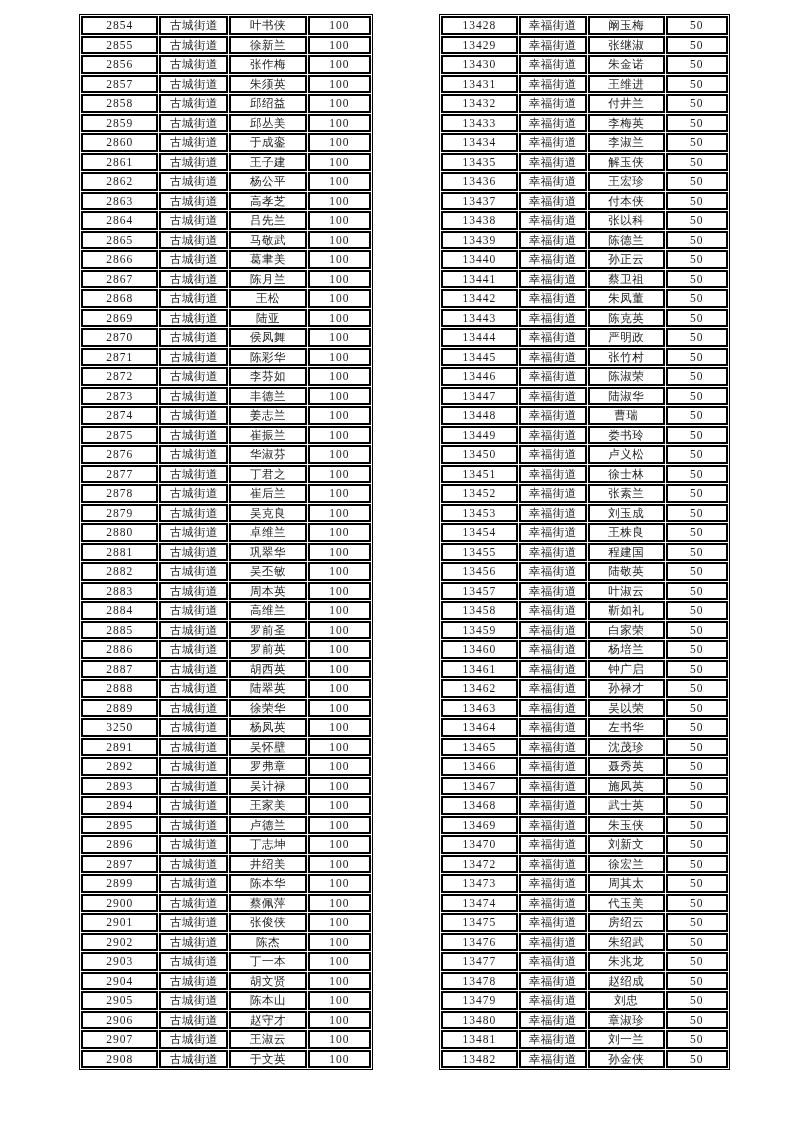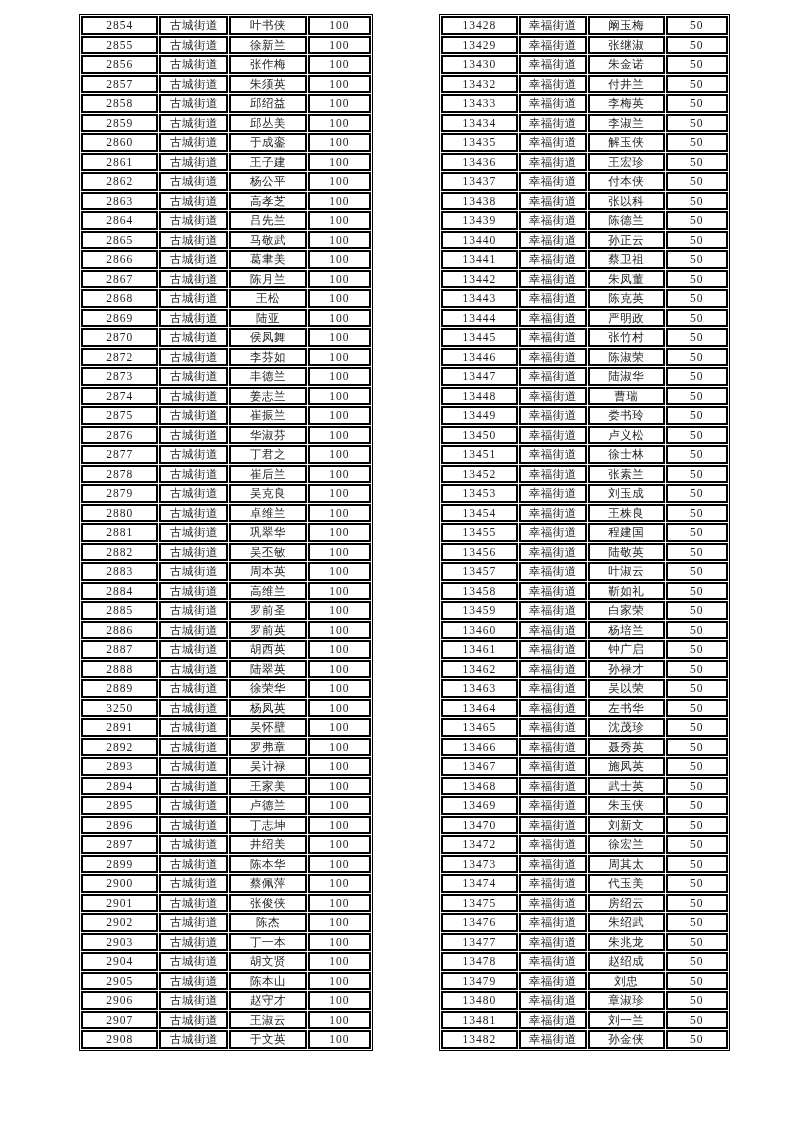--- a/index.html
+++ b/index.html
@@ -156,20 +156,26 @@
           <td>陆亚</td>
           <td class="num">100</td>
         </tr>
         <tr>
           <td class="num">2870</td>
           <td>古城街道</td>
           <td>侯凤舞</td>
           <td class="num">100</td>
         </tr>
         <tr>
+          <td class="num">2871</td>
+          <td>古城街道</td>
+          <td>陈彩华</td>
+          <td class="num">100</td>
+        </tr>
+        <tr>
           <td class="num">2872</td>
           <td>古城街道</td>
           <td>李芬如</td>
           <td class="num">100</td>
         </tr>
         <tr>
           <td class="num">2873</td>
           <td>古城街道</td>
           <td>丰德兰</td>
           <td class="num">100</td>
@@ -401,20 +407,26 @@
           <td>张继淑</td>
           <td class="num">50</td>
         </tr>
         <tr>
           <td class="num">13430</td>
           <td>幸福街道</td>
           <td>朱金诺</td>
           <td class="num">50</td>
         </tr>
         <tr>
+          <td class="num">13431</td>
+          <td>幸福街道</td>
+          <td>王维进</td>
+          <td class="num">50</td>
+        </tr>
+        <tr>
           <td class="num">13432</td>
           <td>幸福街道</td>
           <td>付井兰</td>
           <td class="num">50</td>
         </tr>
         <tr>
           <td class="num">13433</td>
           <td>幸福街道</td>
           <td>李梅英</td>
           <td class="num">50</td>

